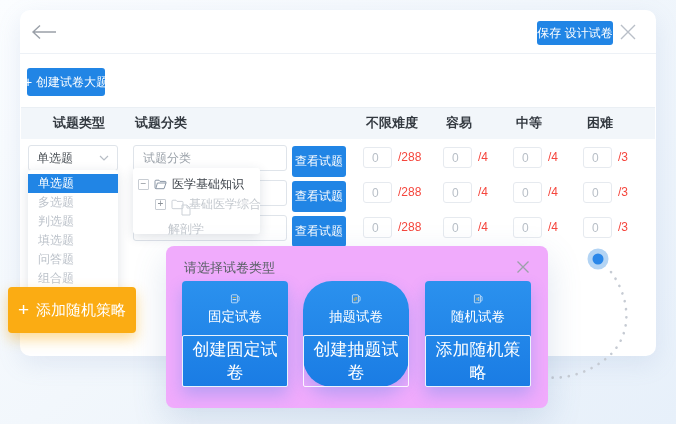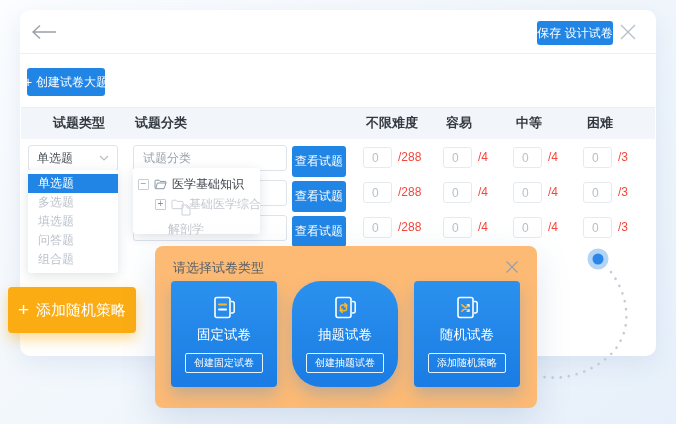--- a/index.html
+++ b/index.html
@@ -79,36 +79,36 @@
   .orange-btn{
     left:8px;top:287px;width:128px;height:46px;background:#fbac13;border:none;border-radius:4px;
     box-shadow:0 6px 14px rgba(251,172,19,.45);color:#fff;display:flex;align-items:center;
     justify-content:center;gap:7px;font-size:15px;z-index:6;cursor:pointer;font-family:inherit;
   }
   .orange-btn .plus{font-size:19px;font-weight:300;line-height:1;margin-top:-2px;}
 
   .overlay-svg{left:0;top:0;width:676px;height:424px;z-index:4;pointer-events:none;}
 
   .modal{
-    left:155px;top:246px;width:382px;height:162px;background:#fdba74;border-radius:8px;
+    left:166px;top:246px;width:382px;height:162px;background:#f0abfc;border-radius:8px;
     box-shadow:0 12px 34px rgba(70,110,165,.18);z-index:8;
   }
   .modal-title{position:absolute;left:18px;top:13px;font-size:13px;color:#596066;}
   .modal-close{position:absolute;right:18px;top:14px;width:14px;height:14px;cursor:pointer;}
   .paper-card{
     position:absolute;top:35px;width:106px;height:106px;border-radius:4px;
     background:linear-gradient(180deg,#2b91ee,#1a7ce4);
     box-shadow:0 8px 16px rgba(26,124,228,.25);
     display:flex;flex-direction:column;align-items:center;padding-top:12px;box-sizing:border-box;
     cursor:pointer;
   }
   .paper-card .label{color:#fff;font-size:13.5px;margin-top:3px;}
   .paper-card .card-btn{
     margin-top:9px;border:1px solid rgba(255,255,255,.9);border-radius:2px;background:transparent;
-    color:#fff;font-size:10px;padding:2px 8px;cursor:pointer;font-family:inherit;
+    color:#fff;font-size:17px;padding:2px 8px;cursor:pointer;font-family:inherit;
   }
 </style>
 </head>
 <body>
 
 <div class="stage">
 
   <div class="abs card"></div>
   <div class="abs topbar-divider"></div>
 
@@ -208,20 +208,21 @@
     <span class="limit">/4</span>
   </div>
   <div class="abs stat" style="left:583px;top:217px;">
     <input value="0" style="">
     <span class="limit">/3</span>
   </div>
 
   <div class="abs dropdown-panel">
     <div class="dropdown-item active">单选题</div>
     <div class="dropdown-item">多选题</div>
+    <div class="dropdown-item">判选题</div>
     <div class="dropdown-item">填选题</div>
     <div class="dropdown-item">问答题</div>
     <div class="dropdown-item">组合题</div>
   </div>
 
   <div class="abs tree-panel"></div>
   <div class="tree-row" style="left:138px;top:176px;">
     <span class="expander">−</span>
     <svg width="13" height="11" viewBox="0 0 13 11">
       <path d="M1 2.2 a1 1 0 0 1 1-1 h3 l1 1.2 h5 a1 1 0 0 1 1 1 V4 H3.4 L1.8 9.5 M1 2.2 V8.7 a1 1 0 0 0 1 1 h8 l2-5.7" stroke="#8b97a6" stroke-width="1" fill="none"></path>

